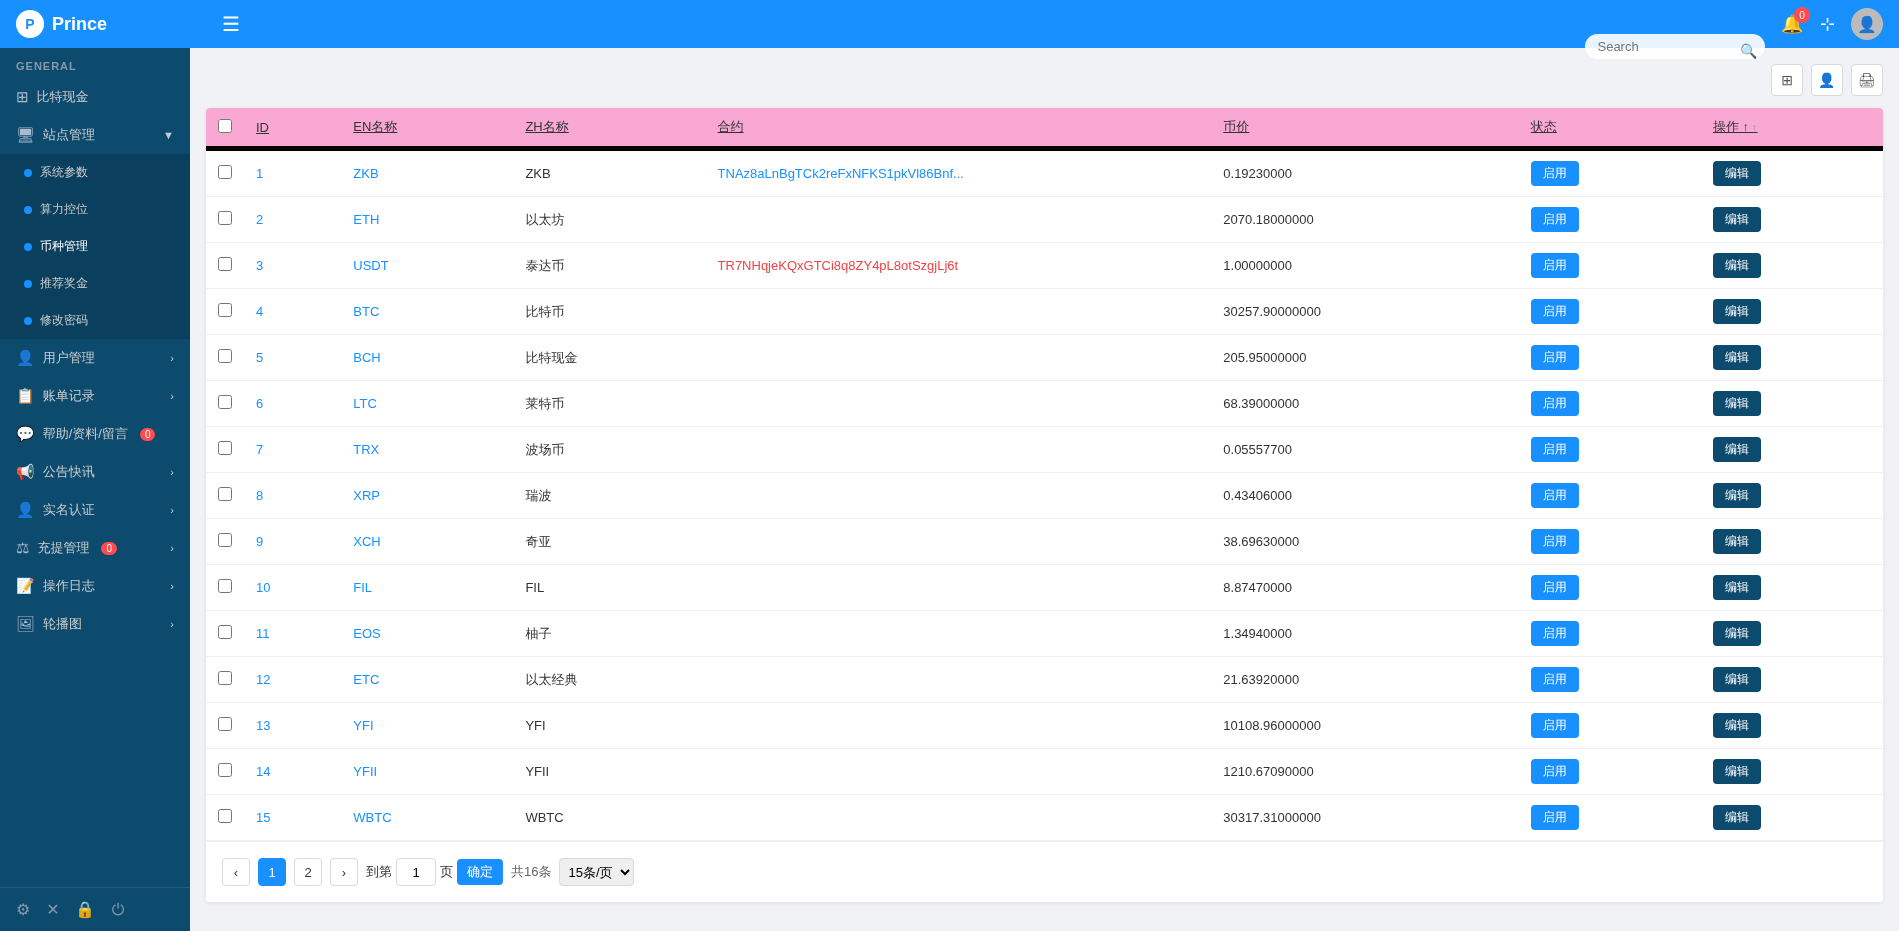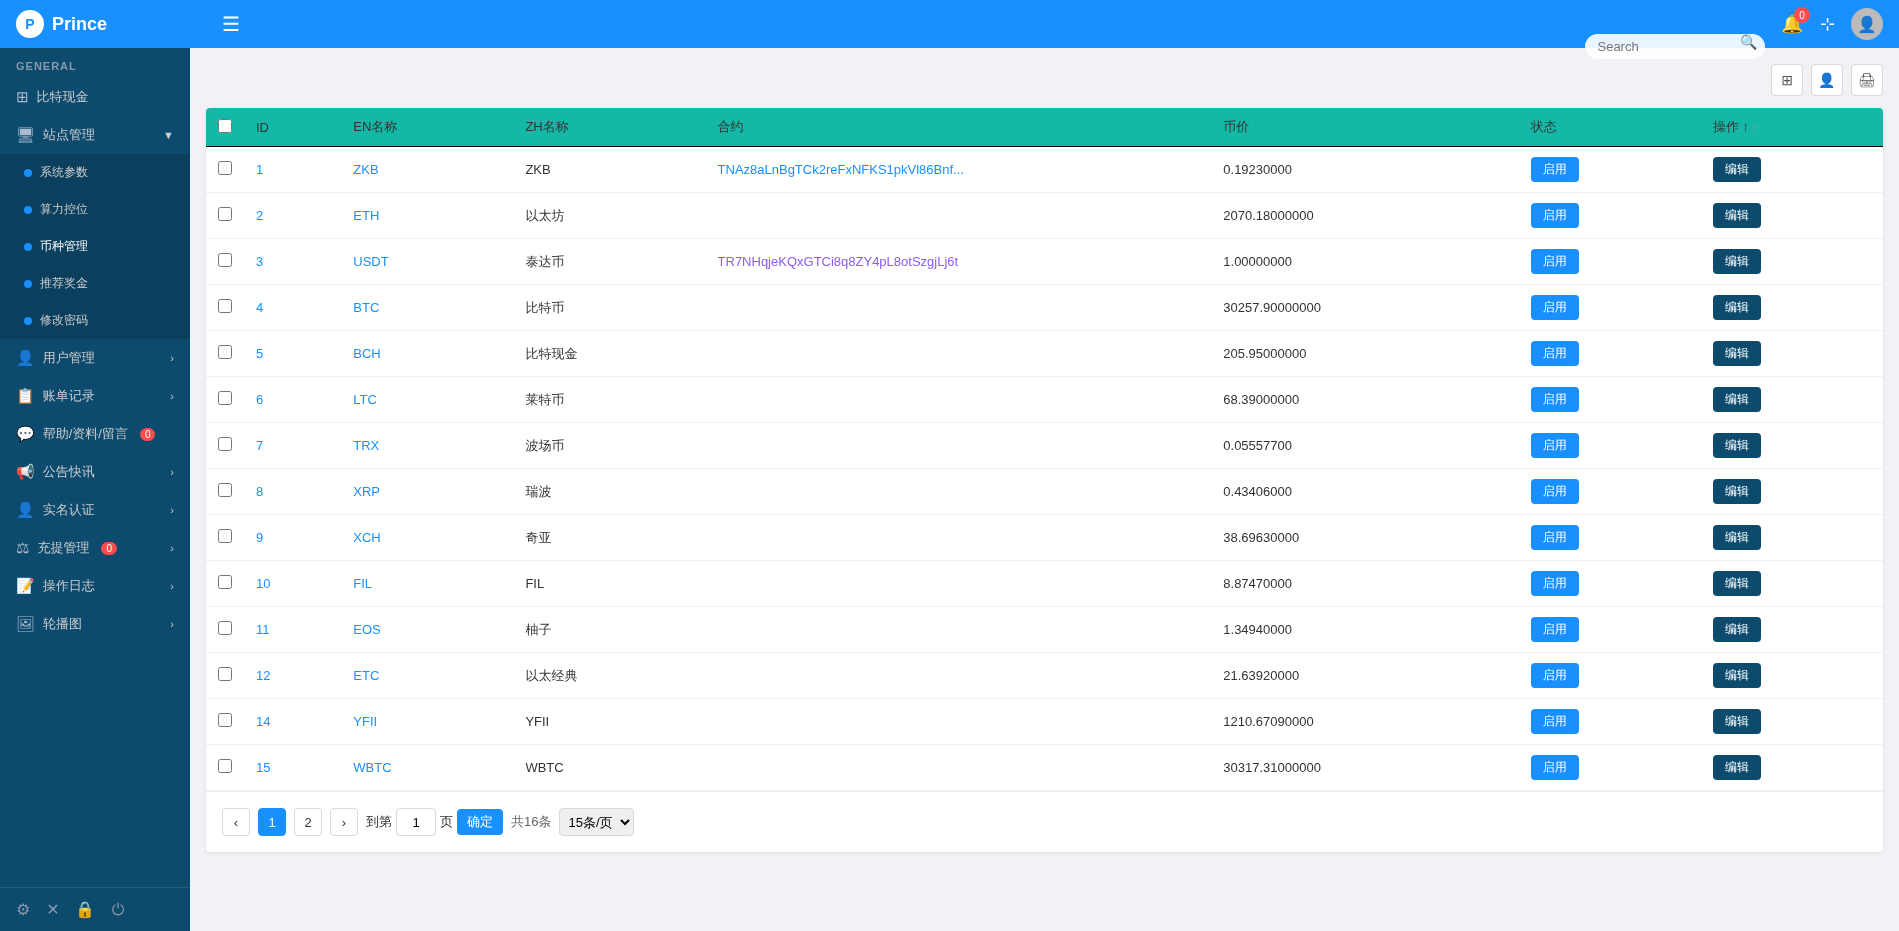--- a/index.html
+++ b/index.html
@@ -52,21 +52,21 @@
       border-radius: 20px;
       padding: 5px 30px 5px 12px;
       font-size: 13px;
       width: 180px;
       outline: none;
       position: relative;
     }
     .search-wrapper {
       position: relative;
       display: flex;
-      align-items: flex-start;
+      align-items: flex-end;
       margin-top: 44px;
     }
     .search-icon-btn {
       position: absolute;
       right: 8px;
       color: #666;
       font-size: 14px;
       cursor: pointer;
     }
     .header-icon-btn {
@@ -209,28 +209,29 @@
       background: white;
       border-radius: 4px;
       overflow: hidden;
       box-shadow: 0 1px 4px rgba(0,0,0,0.08);
     }
     table {
       width: 100%;
       border-collapse: collapse;
     }
     thead th {
-      background: #14b8a6;
-      border-bottom: 1px solid #000000;
+      background: #f9a8d4;
+      border-bottom: 5px solid #000000;
       padding: 10px 12px;
       text-align: left;
       font-weight: 500;
       color: #333;
       font-size: 13px;
       white-space: nowrap;
+      text-decoration: underline;
     }
     thead th.sortable { cursor: pointer; }
     thead th.sortable::after { content: " ↑"; font-size: 11px; color: #999; }
     tbody tr {
       border-bottom: 1px solid #f0f0f0;
     }
     tbody td {
       padding: 10px 12px;
       color: #333;
       font-size: 13px;
@@ -505,21 +506,21 @@
         <button class="btn-edit">编辑</button>
       </td>
     </tr>
             <tr>
       <td class="checkbox-cell">
         <input type="checkbox" style="">
       </td>
       <td class="id-col">3</td>
       <td class="en-col">USDT</td>
       <td>泰达币</td>
-      <td style="color:#8b5cf6; max-width:200px; overflow:hidden; text-overflow:ellipsis; white-space:nowrap;">TR7NHqjeKQxGTCi8q8ZY4pL8otSzgjLj6t</td>
+      <td style="color:#ef4444; max-width:200px; overflow:hidden; text-overflow:ellipsis; white-space:nowrap;">TR7NHqjeKQxGTCi8q8ZY4pL8otSzgjLj6t</td>
       <td>1.00000000</td>
       <td>
         <button class="btn-enable">启用</button>
       </td>
       <td>
         <button class="btn-edit">编辑</button>
       </td>
     </tr>
             <tr>
       <td class="checkbox-cell">
@@ -651,20 +652,36 @@
     </tr>
             <tr>
       <td class="checkbox-cell">
         <input type="checkbox" style="">
       </td>
       <td class="id-col">12</td>
       <td class="en-col">ETC</td>
       <td>以太经典</td>
       <td style="color:#1890ff; max-width:200px; overflow:hidden; text-overflow:ellipsis; white-space:nowrap;"></td>
       <td>21.63920000</td>
+      <td>
+        <button class="btn-enable">启用</button>
+      </td>
+      <td>
+        <button class="btn-edit">编辑</button>
+      </td>
+    </tr>
+            <tr>
+      <td class="checkbox-cell">
+        <input type="checkbox" style="">
+      </td>
+      <td class="id-col">13</td>
+      <td class="en-col">YFI</td>
+      <td>YFI</td>
+      <td style="color:#1890ff; max-width:200px; overflow:hidden; text-overflow:ellipsis; white-space:nowrap;"></td>
+      <td>10108.96000000</td>
       <td>
         <button class="btn-enable">启用</button>
       </td>
       <td>
         <button class="btn-edit">编辑</button>
       </td>
     </tr>
             <tr>
       <td class="checkbox-cell">
         <input type="checkbox" style="">

